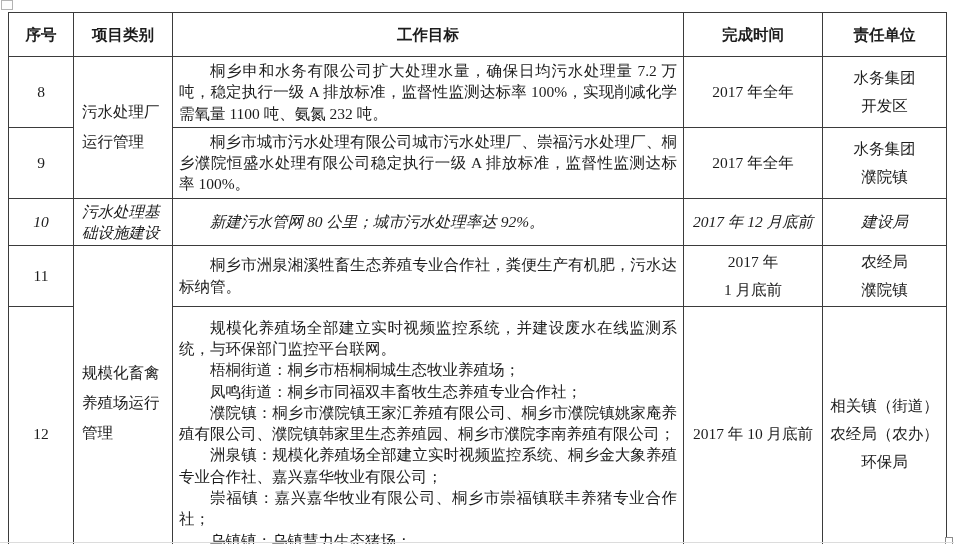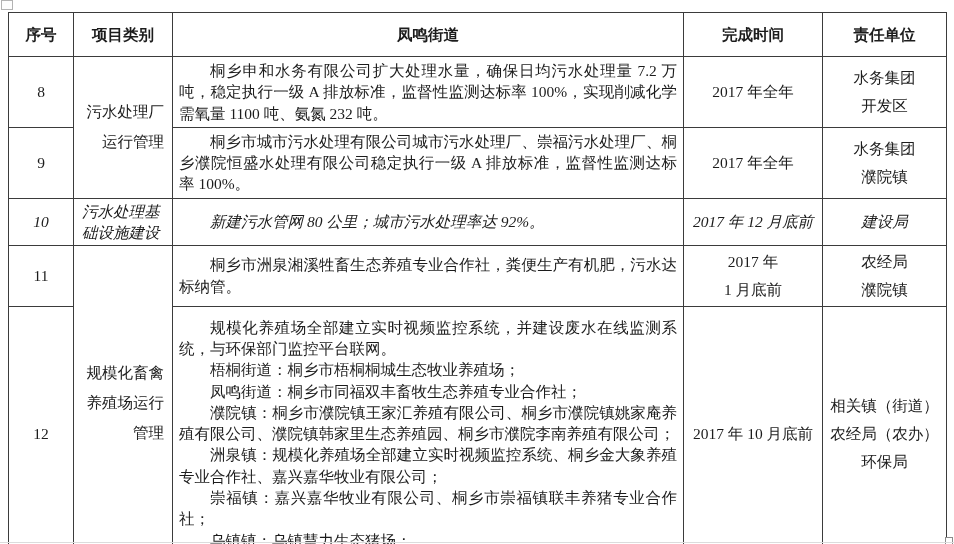--- a/index.html
+++ b/index.html
@@ -50,21 +50,21 @@
   tr.r10{height:43px;font-style:italic;}
   tr.r11{height:53px;}
   tr.r12{height:255px;}
 
   td.c-center{
     text-align:center;
     line-height:28px;
     padding:2px 4px;
   }
   td.c-cat{
-    text-align:right;
+    text-align:left;
     padding:2px 8px;
     line-height:30px;
   }
   td.c-cat-single{
     text-align:left;
     padding:2px 8px;
     line-height:21px;
   }
   td.c-target{
     text-align:left;
@@ -91,21 +91,21 @@
       <col style="width:65px">
       <col style="width:99px">
       <col style="width:511px">
       <col style="width:139px">
       <col style="width:124px">
     </colgroup>
     <thead>
       <tr>
         <th>序号</th>
         <th>项目类别</th>
-        <th>凤鸣街道</th>
+        <th>工作目标</th>
         <th>完成时间</th>
         <th>责任单位</th>
       </tr>
     </thead>
     <tbody>
 
       <tr class="r8">
         <td class="c-center">8</td>
         <td class="c-cat" rowspan="2">污水处理厂运行管理</td>
         <td class="c-target">

